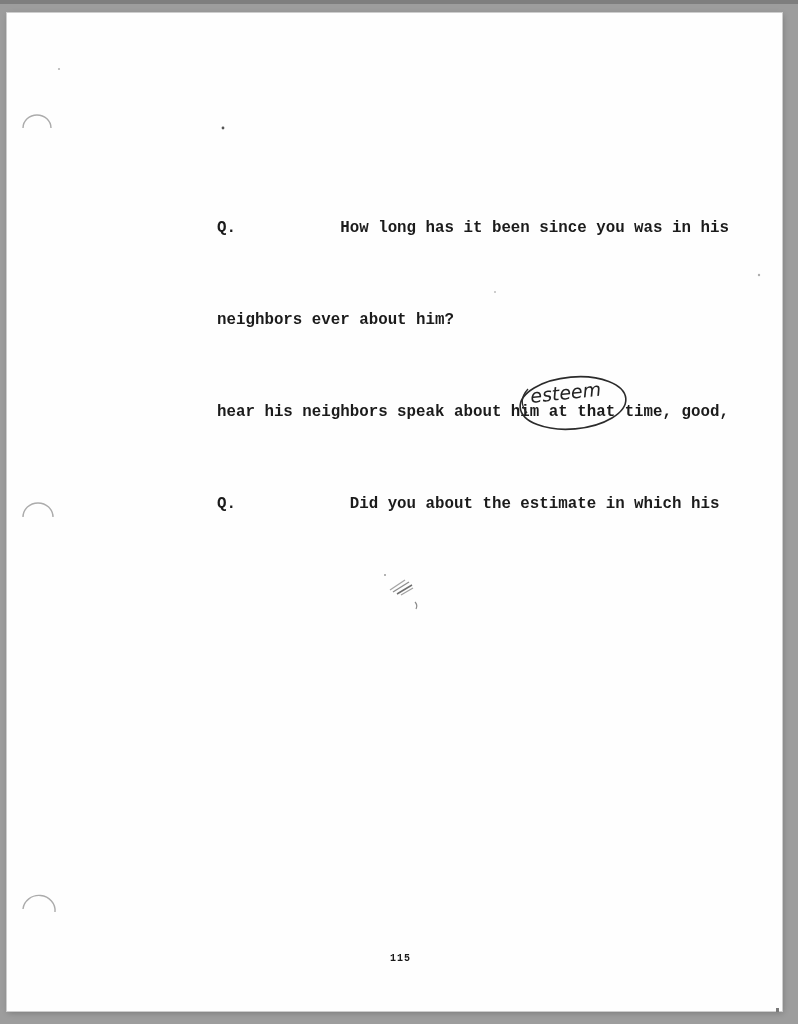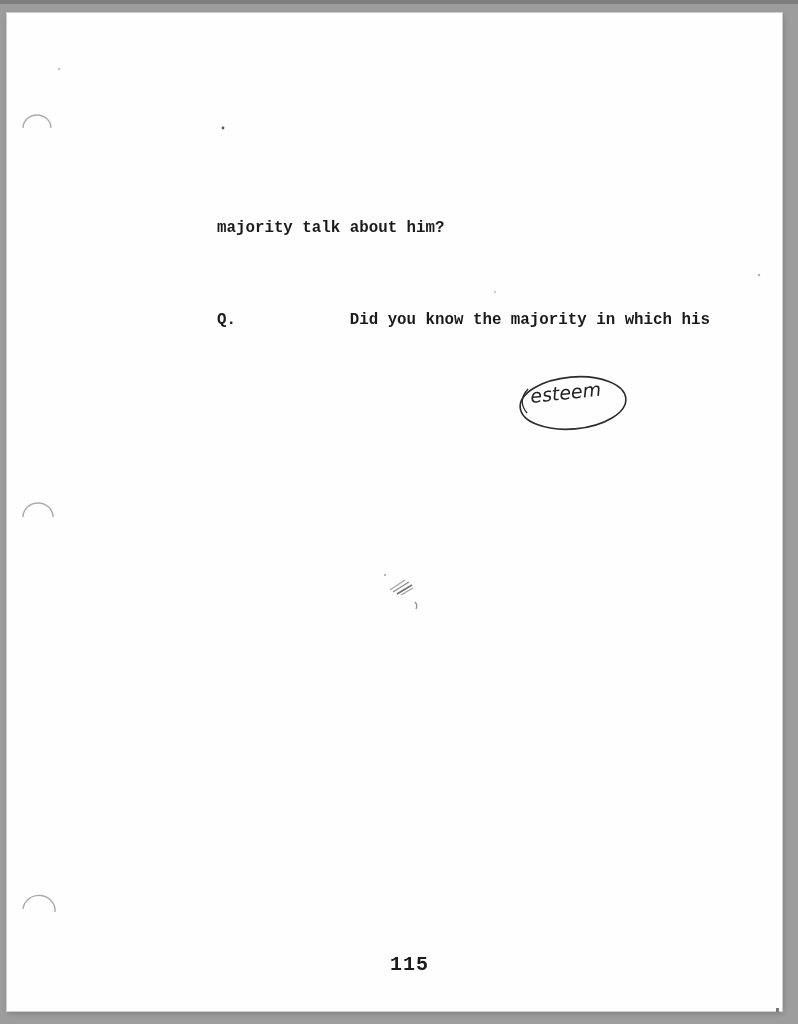--- a/index.html
+++ b/index.html
@@ -24,21 +24,21 @@
     font-family: "Liberation Mono", "DejaVu Sans Mono", monospace;
     font-size: 15.8px; font-weight: bold;
     line-height: 30.6px;
     color: #1b1b1b;
     white-space: pre;
   }
   .line { height: 30.6px; }
   .page-number {
     position: absolute; left: 390px; top: 953px;
     font-family: "Liberation Mono", "DejaVu Sans Mono", monospace;
-    font-size: 20px; font-weight: bold;
+    font-size: 10px; font-weight: bold;
     color: #1b1b1b;
     letter-spacing: 1px;
   }
   svg.marks {
     position: absolute; left: 0; top: 0; width: 798px; height: 1024px;
     pointer-events: none;
   }
   .handwriting {
     font-family: "DejaVu Sans", sans-serif;
     font-style: italic;
@@ -47,22 +47,24 @@
   }
 </style>
 </head>
 <body>
 
 <div class="top-strip"></div>
 
 <div class="paper"></div>
 
 <div class="transcript">
-  <div class="line">majority talk about him?</div>
-  <div class="line">Q.            Did you know the majority in which his</div>
+  <div class="line">Q.           How long has it been since you was in his</div>
+  <div class="line">neighbors ever about him?</div>
+  <div class="line">hear his neighbors speak about him at that time, good,</div>
+  <div class="line">Q.            Did you about the estimate in which his</div>
   
   
   
   
   
   
   
   
   
   

